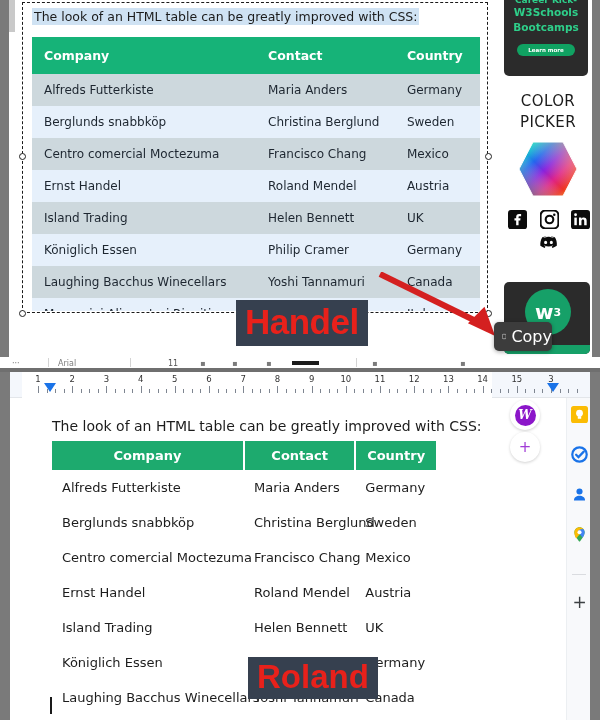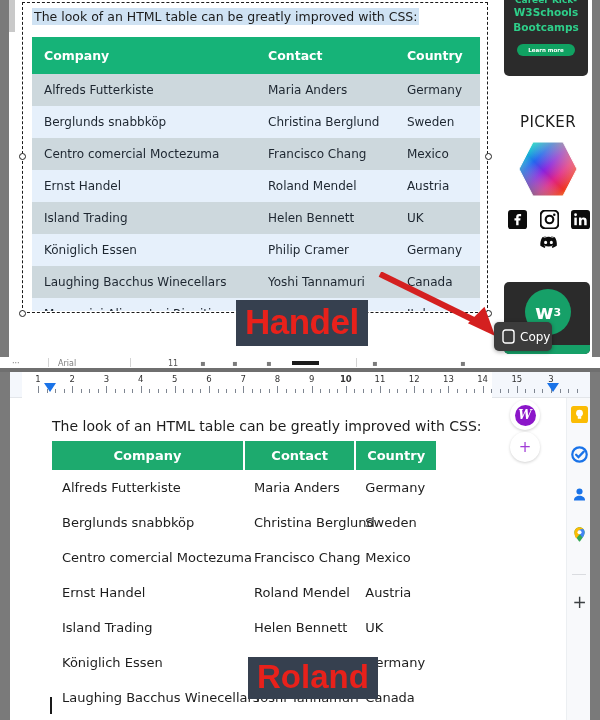--- a/index.html
+++ b/index.html
@@ -137,21 +137,21 @@
   .cert-strip { position:absolute; left:0; bottom:0; width:100%; height:9px; background:#16a068; }
 
   
   #copy-tooltip {
     position:absolute; left:494px; top:322px; width:58px; height:29px;
     background:#3c3c3c; border-radius:5px;
     display:flex; align-items:center; gap:5px; padding-left:8px;
     box-shadow:0 1px 4px rgba(0,0,0,.35);
     z-index:40; cursor:pointer;
   }
-  #copy-tooltip .ct-label { color:#ffffff; font-size:12px; font-family:"DejaVu Sans", sans-serif; }
+  #copy-tooltip .ct-label { color:#ffffff; font-size:16px; font-family:"DejaVu Sans", sans-serif; }
 
   
   #divider { position:absolute; left:0; top:368px; width:600px; height:4px; background:#6f6f6f; }
   #toolbar-sliver {
     position:absolute; left:0; top:357px; width:600px; height:12px;
     background:#ffffff; overflow:hidden;
   }
   .tb-ghost { position:absolute; top:2px; color:#7b7b7b; font-size:8px;
     font-family:"DejaVu Sans", sans-serif; white-space:nowrap; }
   .tb-sep { position:absolute; top:1px; width:1px; height:9px; background:#d4d4d4; }
@@ -333,20 +333,21 @@
 
   <div id="w3-sidebar">
 
     <div class="ad-card">
       <div class="ad-line1">Career Kick-</div>
       <div class="ad-line2">W3Schools</div>
       <div class="ad-line3">Bootcamps</div>
       <div class="ad-btn">Learn more</div>
     </div>
 
+    <div class="cp-title1">COLOR</div>
     <div class="cp-title2">PICKER</div>
 
     <svg id="color-hex" viewBox="0 0 60 58">
       <defs>
         <clipPath id="hexclip">
           <polygon points="15,2 45,2 59,29 45,56 15,56 1,29"></polygon>
         </clipPath>
         <linearGradient id="hg" x1="0" y1="0" x2="1" y2="1">
           <stop offset="0%" stop-color="#22bb55"></stop>
           <stop offset="16%" stop-color="#11cccc"></stop>
@@ -469,21 +470,21 @@
         <div class="tick-num" style="left: 267.4px;">8</div>
         <div class="tick minor" style="left: 275.95px;"></div>
         <div class="tick minor" style="left: 284.5px;"></div>
         <div class="tick minor" style="left: 293.05px;"></div>
         <div class="tick major" style="left: 267.4px;"></div>
         <div class="tick-num" style="left: 301.6px;">9</div>
         <div class="tick minor" style="left: 310.15px;"></div>
         <div class="tick minor" style="left: 318.7px;"></div>
         <div class="tick minor" style="left: 327.25px;"></div>
         <div class="tick major" style="left: 301.6px;"></div>
-        <div class="tick-num" style="left: 335.8px; font-weight: bold;">10</div>
+        <div class="tick-num" style="left: 335.8px;">10</div>
         <div class="tick minor" style="left: 344.35px;"></div>
         <div class="tick minor" style="left: 352.9px;"></div>
         <div class="tick minor" style="left: 361.45px;"></div>
         <div class="tick major" style="left: 335.8px;"></div>
         <div class="tick-num" style="left: 370px;">11</div>
         <div class="tick minor" style="left: 378.55px;"></div>
         <div class="tick minor" style="left: 387.1px;"></div>
         <div class="tick minor" style="left: 395.65px;"></div>
         <div class="tick major" style="left: 370px;"></div>
         <div class="tick-num" style="left: 404.2px;">12</div>

